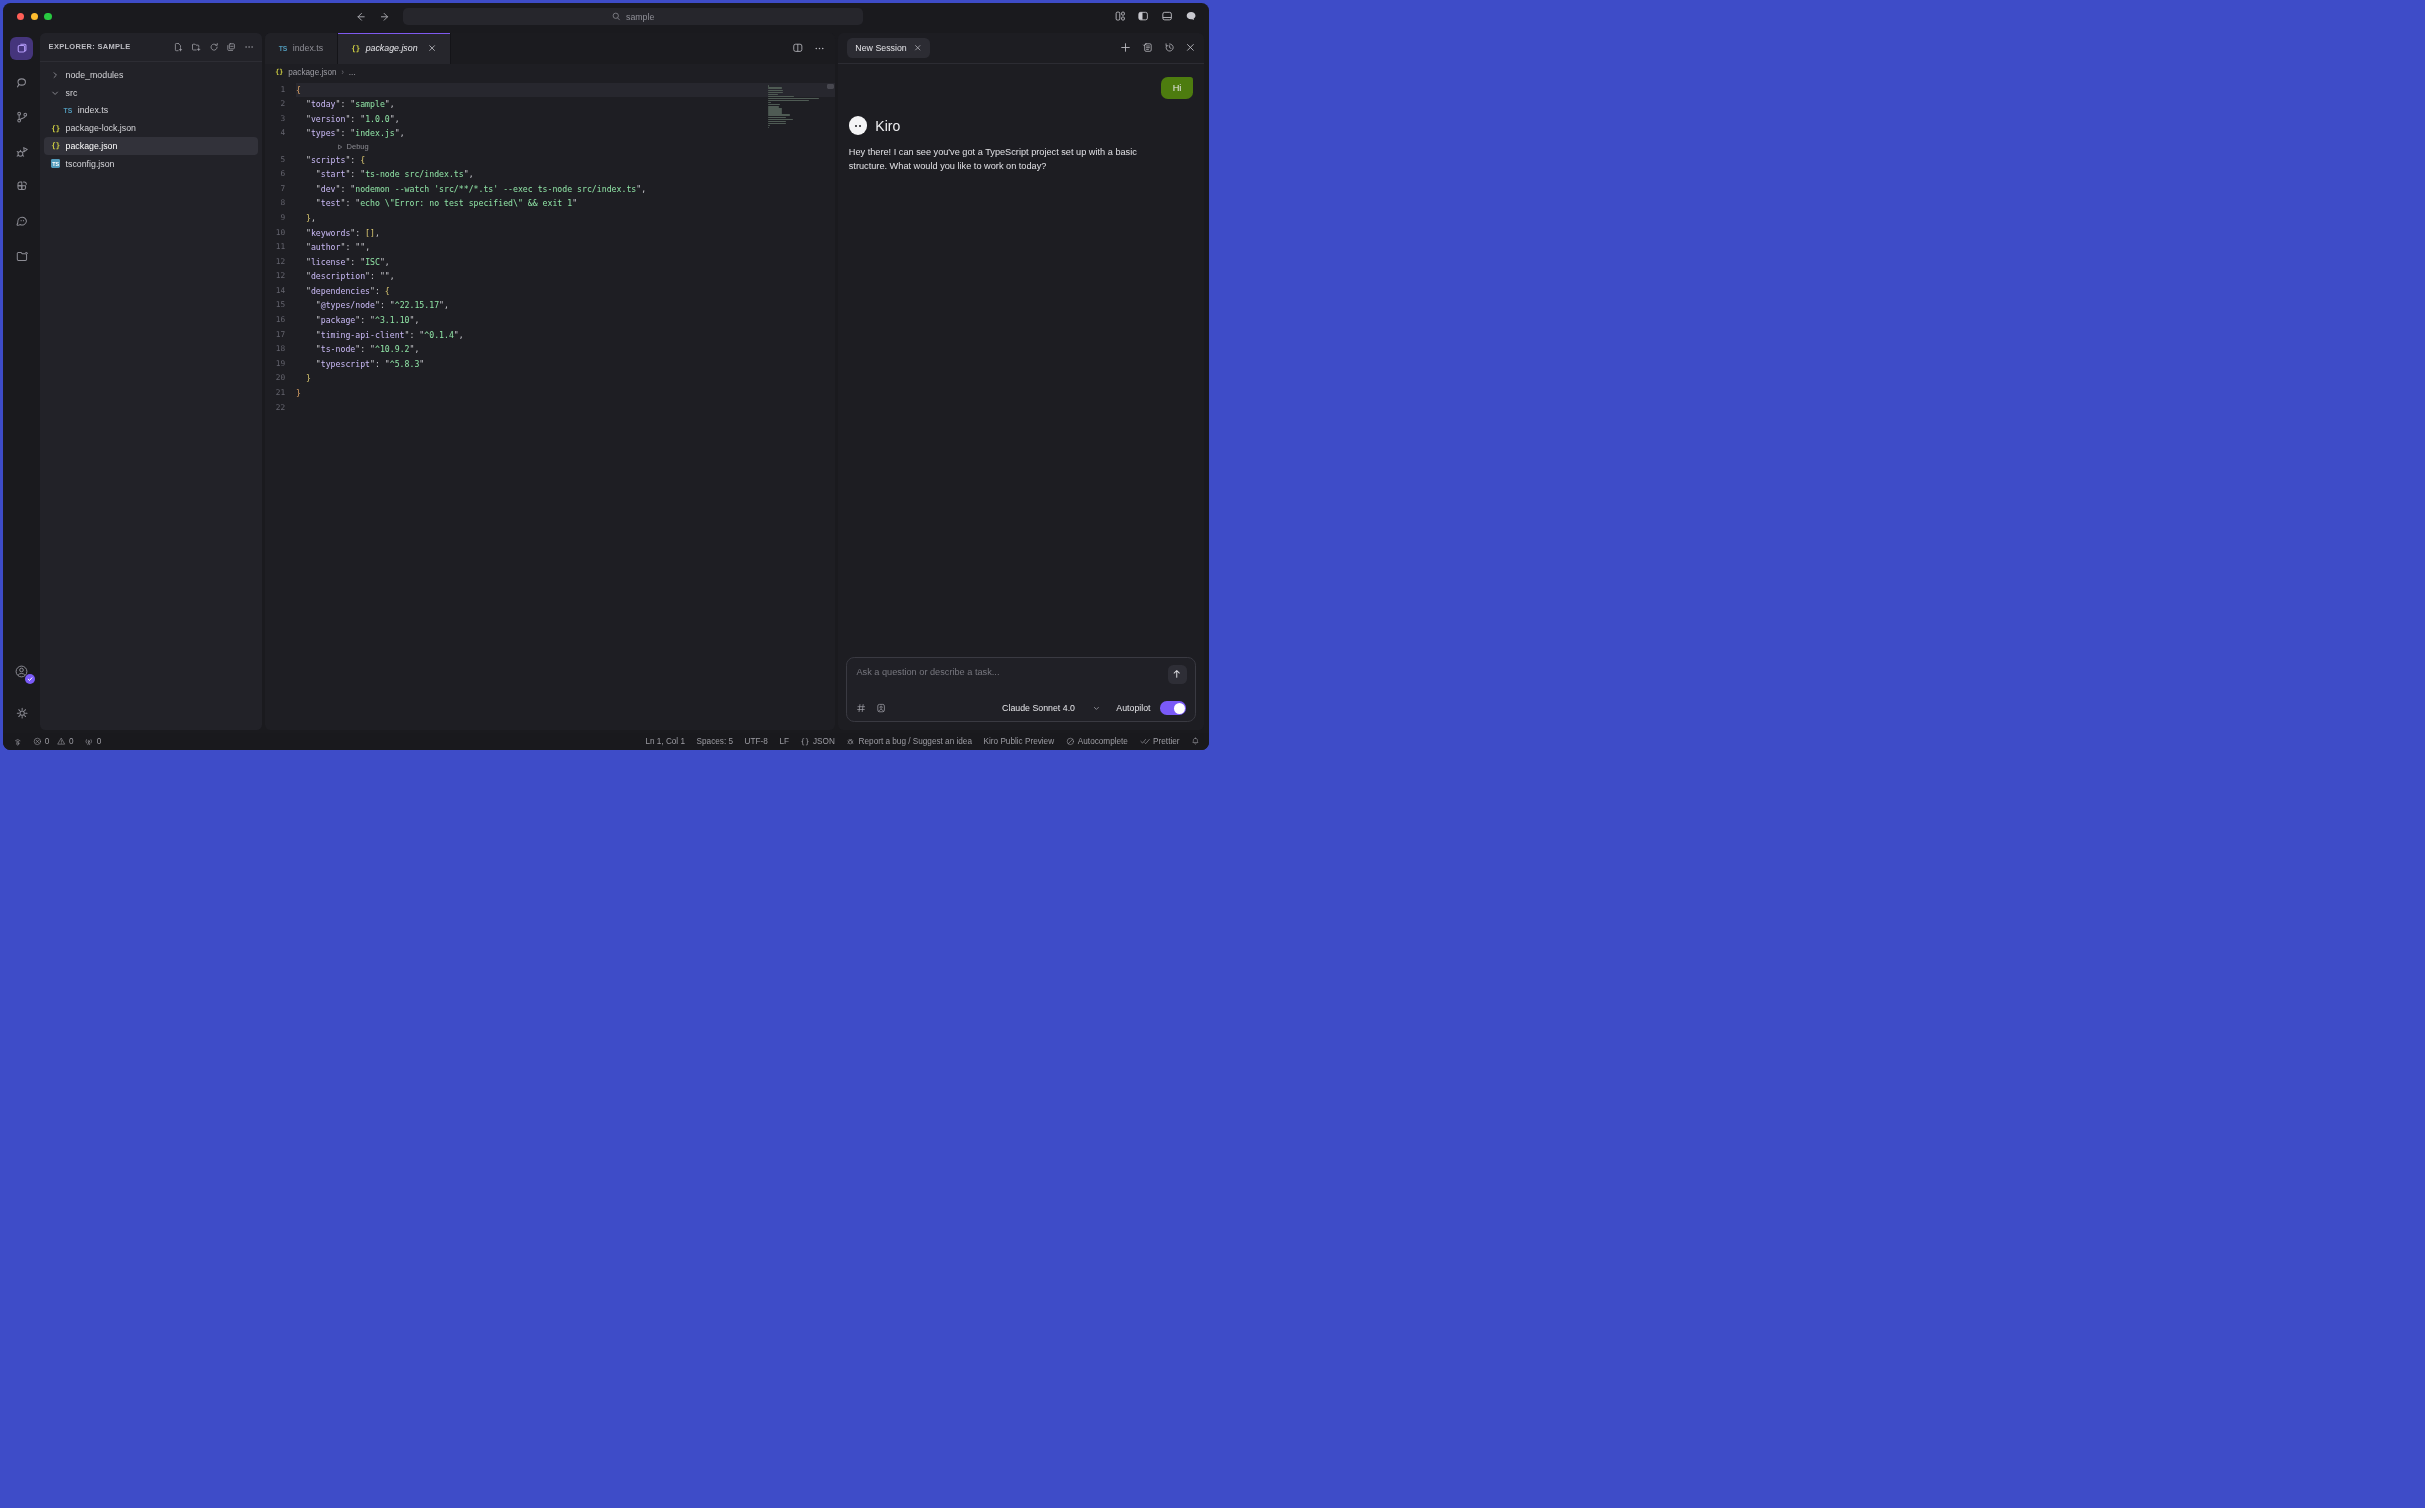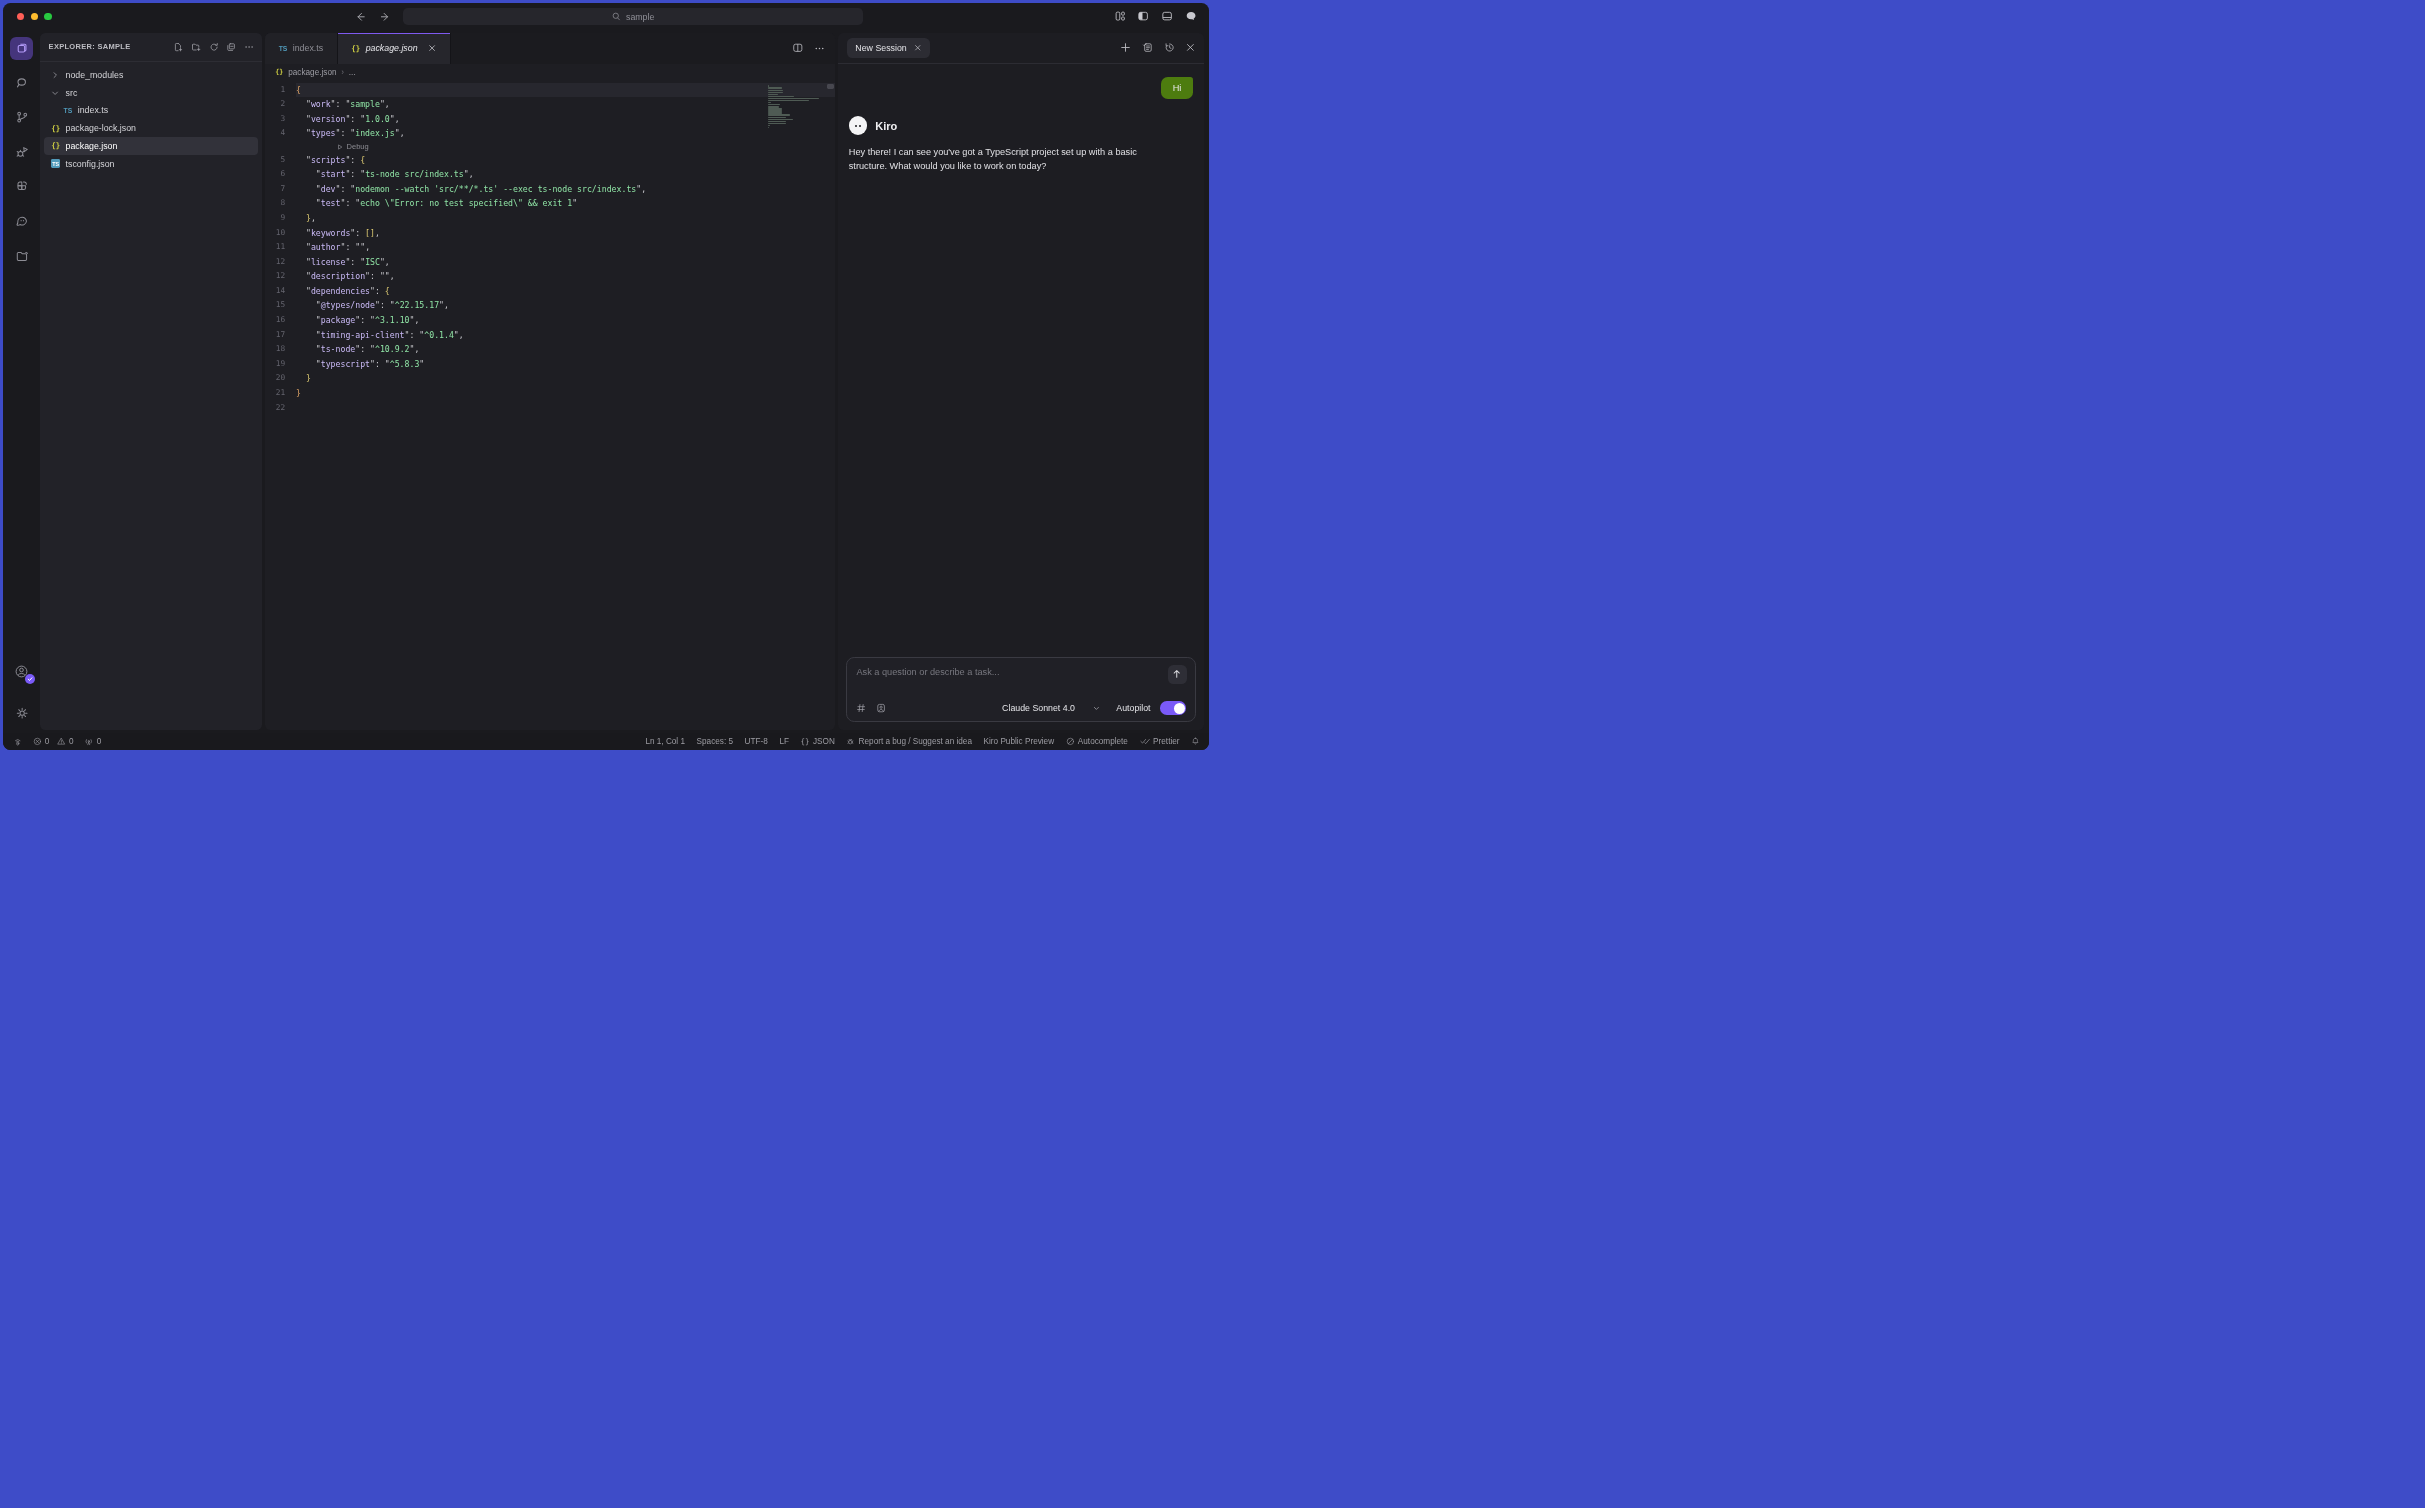--- a/index.html
+++ b/index.html
@@ -83,21 +83,21 @@
                 padding:0 8.8px;font-size:8.8px;color:#e5e5e9}
   .chat-actions{margin-left:auto;display:flex;gap:11px;color:#bcbcc2;align-items:center}
   .chat-msgs{flex:1;padding:13.6px 11px;overflow:hidden}
   .msg-user{display:flex;justify-content:flex-end;margin-bottom:17px}
   .bubble{background:#4d7c0f;border-radius:6.8px;border-top-right-radius:2.7px;padding:6.1px 11.6px;
           font-size:9.2px;color:#e8e8ea}
   .kiro-row{display:flex;align-items:center;gap:8.2px;margin-bottom:10.2px}
   .kiro-avatar{width:18.4px;height:18.4px;border-radius:50%;background:#f4f4f6;position:relative;flex:none}
   .kiro-avatar i{position:absolute;top:8.2px;width:2px;height:2px;border-radius:50%;background:#1a1a1e}
   .kiro-avatar i.e1{left:6.1px}.kiro-avatar i.e2{left:10.2px}
-  .kiro-name{font-size:11px;font-weight:700;color:#efeff2}
+  .kiro-name{font-size:14px;font-weight:400;color:#efeff2}
   .kiro-text{font-size:9.2px;line-height:14.3px;color:#e1e1e5;max-width:325px}
   .chat-input-wrap{flex:none;padding:0 8.2px 8.2px}
   .input-box{position:relative;height:65px;background:#202026;border:0.7px solid #3a3a42;border-radius:8.2px;
              box-sizing:border-box;padding:8.8px 9.5px}
   .placeholder{font-size:9.2px;color:#77777f}
   .send{position:absolute;top:6.8px;right:8.2px;width:19px;height:19px;border-radius:5.4px;background:#2e2e36;
         color:#d9d9dd;display:flex;align-items:center;justify-content:center}
   .input-bottom{position:absolute;left:9.5px;right:8.8px;bottom:6.1px;display:flex;align-items:center;gap:9.5px;color:#9c9ca4}
   .model{margin-left:auto;display:flex;align-items:center;gap:18px;font-size:8.8px;color:#e5e5e9}
   .chev{color:#9c9ca4}
@@ -367,21 +367,21 @@
           <span>...</span>
         </div>
         <div class="code-area">
           <div id="code">
               <div class="code-row current">
                 <span class="gut">1</span>
                 <span class="code-text"><span class="c-b1">{</span></span>
               </div>
               <div class="code-row">
                 <span class="gut">2</span>
-                <span class="code-text"><span class="c-pun">  </span><span class="c-q">"</span><span class="c-key">work</span><span class="c-q">"</span><span class="c-pun">: </span><span class="c-q">"</span><span class="c-str">sample</span><span class="c-q">"</span><span class="c-pun">,</span></span>
+                <span class="code-text"><span class="c-pun">  </span><span class="c-q">"</span><span class="c-key">today</span><span class="c-q">"</span><span class="c-pun">: </span><span class="c-q">"</span><span class="c-str">sample</span><span class="c-q">"</span><span class="c-pun">,</span></span>
               </div>
               <div class="code-row">
                 <span class="gut">3</span>
                 <span class="code-text"><span class="c-pun">  </span><span class="c-q">"</span><span class="c-key">version</span><span class="c-q">"</span><span class="c-pun">: </span><span class="c-q">"</span><span class="c-str">1.0.0</span><span class="c-q">"</span><span class="c-pun">,</span></span>
               </div>
               <div class="code-row">
                 <span class="gut">4</span>
                 <span class="code-text"><span class="c-pun">  </span><span class="c-q">"</span><span class="c-key">types</span><span class="c-q">"</span><span class="c-pun">: </span><span class="c-q">"</span><span class="c-str">index.js</span><span class="c-q">"</span><span class="c-pun">,</span></span>
               </div>
               <div class="code-row lens">

